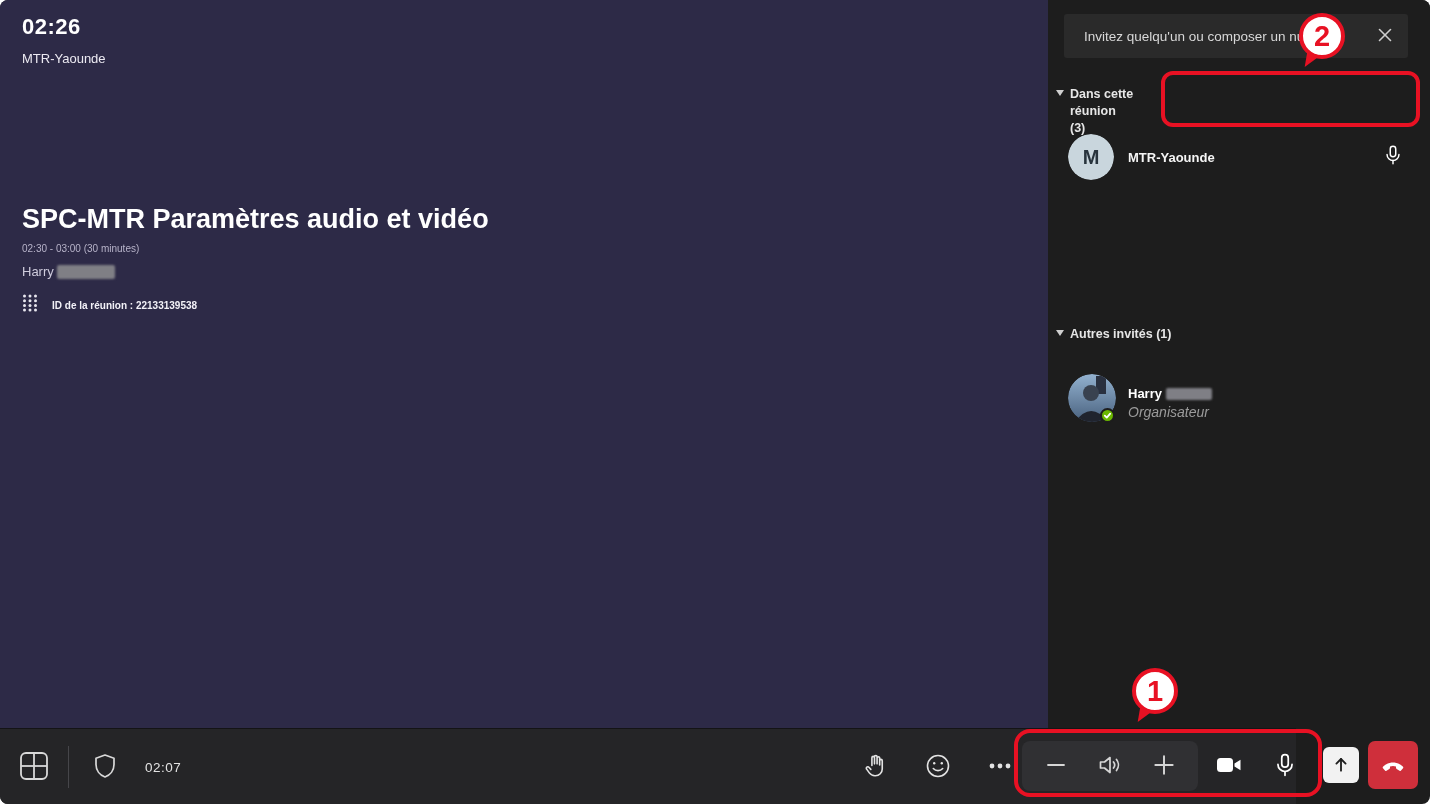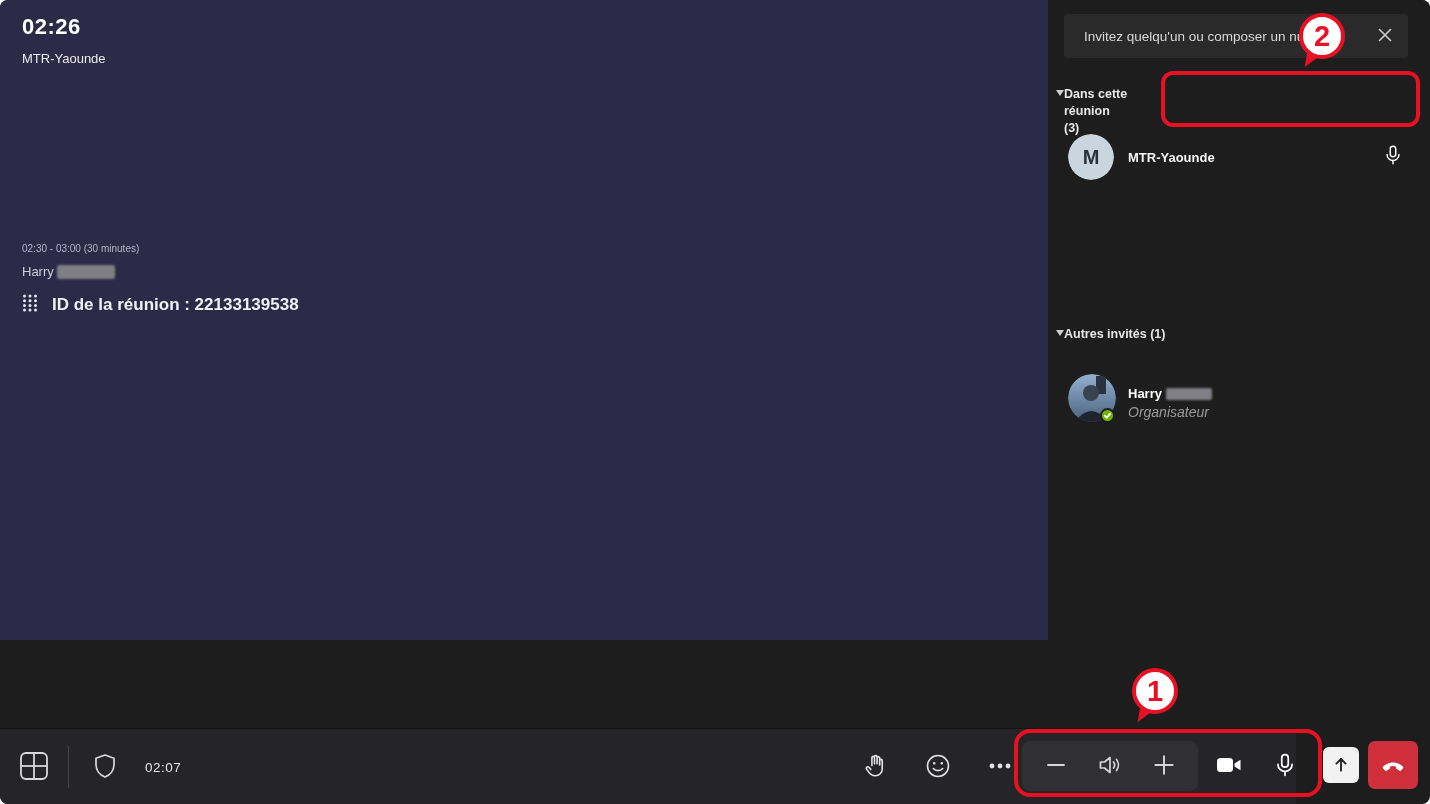--- a/index.html
+++ b/index.html
@@ -3,37 +3,37 @@
 <meta charset="utf-8">
 <style>
   html,body{margin:0;padding:0;background:#ffffff;}
   *{box-sizing:border-box;}
   .screen{
     position:relative;width:1430px;height:804px;overflow:hidden;
     background:#1d1d1d;border-radius:8px;
     font-family:"Liberation Sans",sans-serif;color:#ffffff;
   }
   
-  .stage{position:absolute;left:0;top:0;width:1048px;height:640px;background:#2d2a47;}
+  .stage{position:absolute;left:0;top:0;width:1048px;height:728px;background:#2d2a47;}
   .clock{position:absolute;left:22px;top:14px;font-size:22px;font-weight:700;letter-spacing:.5px;}
   .room-name{position:absolute;left:22px;top:51px;font-size:13px;color:#eceaf2;}
   .meeting-title{position:absolute;left:22px;top:204px;font-size:27px;font-weight:700;}
   .meeting-time{position:absolute;left:22px;top:243px;font-size:10px;color:#b7b3c9;}
   .organizer-line{position:absolute;left:22px;top:264px;font-size:13px;color:#cfccdd;display:flex;align-items:center;gap:3px;}
   .redacted{display:inline-block;background:#7f7f85;border-radius:2px;filter:blur(1.2px);}
   .redacted.big{width:58px;height:14px;}
   .redacted.small{width:46px;height:12px;}
   .id-row{position:absolute;left:22px;top:294px;display:flex;align-items:center;gap:14px;}
-  .id-text{font-size:17px;font-weight:700;color:#f2f1f7;}
+  .id-text{font-size:10px;font-weight:700;color:#f2f1f7;}
   
   .panel{position:absolute;left:1048px;top:0;width:382px;height:728px;background:#1d1d1d;}
   .invite-field{position:absolute;left:16px;top:14px;width:344px;height:44px;background:#2a2a2a;border-radius:3px;display:flex;align-items:center;}
   .invite-placeholder{margin-left:20px;font-size:13.5px;color:#d8d8d8;white-space:nowrap;overflow:hidden;}
   .close-btn{position:absolute;right:12px;top:11px;width:22px;height:22px;display:flex;align-items:center;justify-content:center;background:none;border:none;padding:0;cursor:pointer;}
-  .sec-head{position:absolute;display:flex;align-items:flex-start;gap:0;color:#e6e6e6;}
+  .sec-head{position:absolute;display:flex;align-items:flex-start;gap:6px;color:#e6e6e6;}
   .tri{width:0;height:0;border-left:4.5px solid transparent;border-right:4.5px solid transparent;border-top:6px solid #cfcfcf;margin-top:4px;}
   .sec-label{font-size:12.5px;font-weight:700;line-height:17px;}
   .mute-all{position:absolute;left:126px;top:81px;width:236px;height:37px;background:#191919;border:1px solid #8a8a8a;border-radius:3px;color:#ffffff;font-size:13.5px;font-weight:700;font-family:"Liberation Sans",sans-serif;cursor:pointer;}
   .p-row{position:absolute;left:0;width:382px;height:46px;display:flex;align-items:center;cursor:pointer;}
   .p-row .avatar{position:absolute;left:20px;width:46px;height:46px;border-radius:50%;overflow:hidden;}
   .p-row .p-name{position:absolute;left:80px;font-size:13px;font-weight:700;color:#f5f5f5;display:flex;align-items:center;gap:4px;}
   .p-row .mic{position:absolute;right:26px;top:50%;transform:translateY(-50%);}
   .avatar-initial{width:46px;height:46px;border-radius:50%;background:#c9d6dd;color:#28343d;font-size:20px;font-weight:700;display:flex;align-items:center;justify-content:center;}
   .harry-row{position:absolute;left:0;top:374px;width:382px;height:50px;cursor:pointer;}
   .harry-av{position:absolute;left:20px;top:0;width:48px;height:48px;border-radius:50%;overflow:hidden;}
@@ -62,20 +62,21 @@
   .badge2{left:1299px;top:13px;}
 </style>
 </head>
 <body>
 
 <div class="screen">
 
   <div class="stage">
     <div class="clock">02:26</div>
     <div class="room-name">MTR-Yaounde</div>
+    <div class="meeting-title">SPC-MTR Paramètres audio et vidéo</div>
     <div class="meeting-time">02:30 - 03:00 (30 minutes)</div>
     <div class="organizer-line">
       <span>Harry</span>
       <span class="redacted big"></span>
     </div>
     <div class="id-row">
       <span>
         <svg width="16" height="18" viewBox="0 0 16 18" fill="#e8e7ef">
           <circle cx="2.5" cy="2" r="1.5"></circle>
             <circle cx="8" cy="2" r="1.5"></circle>

